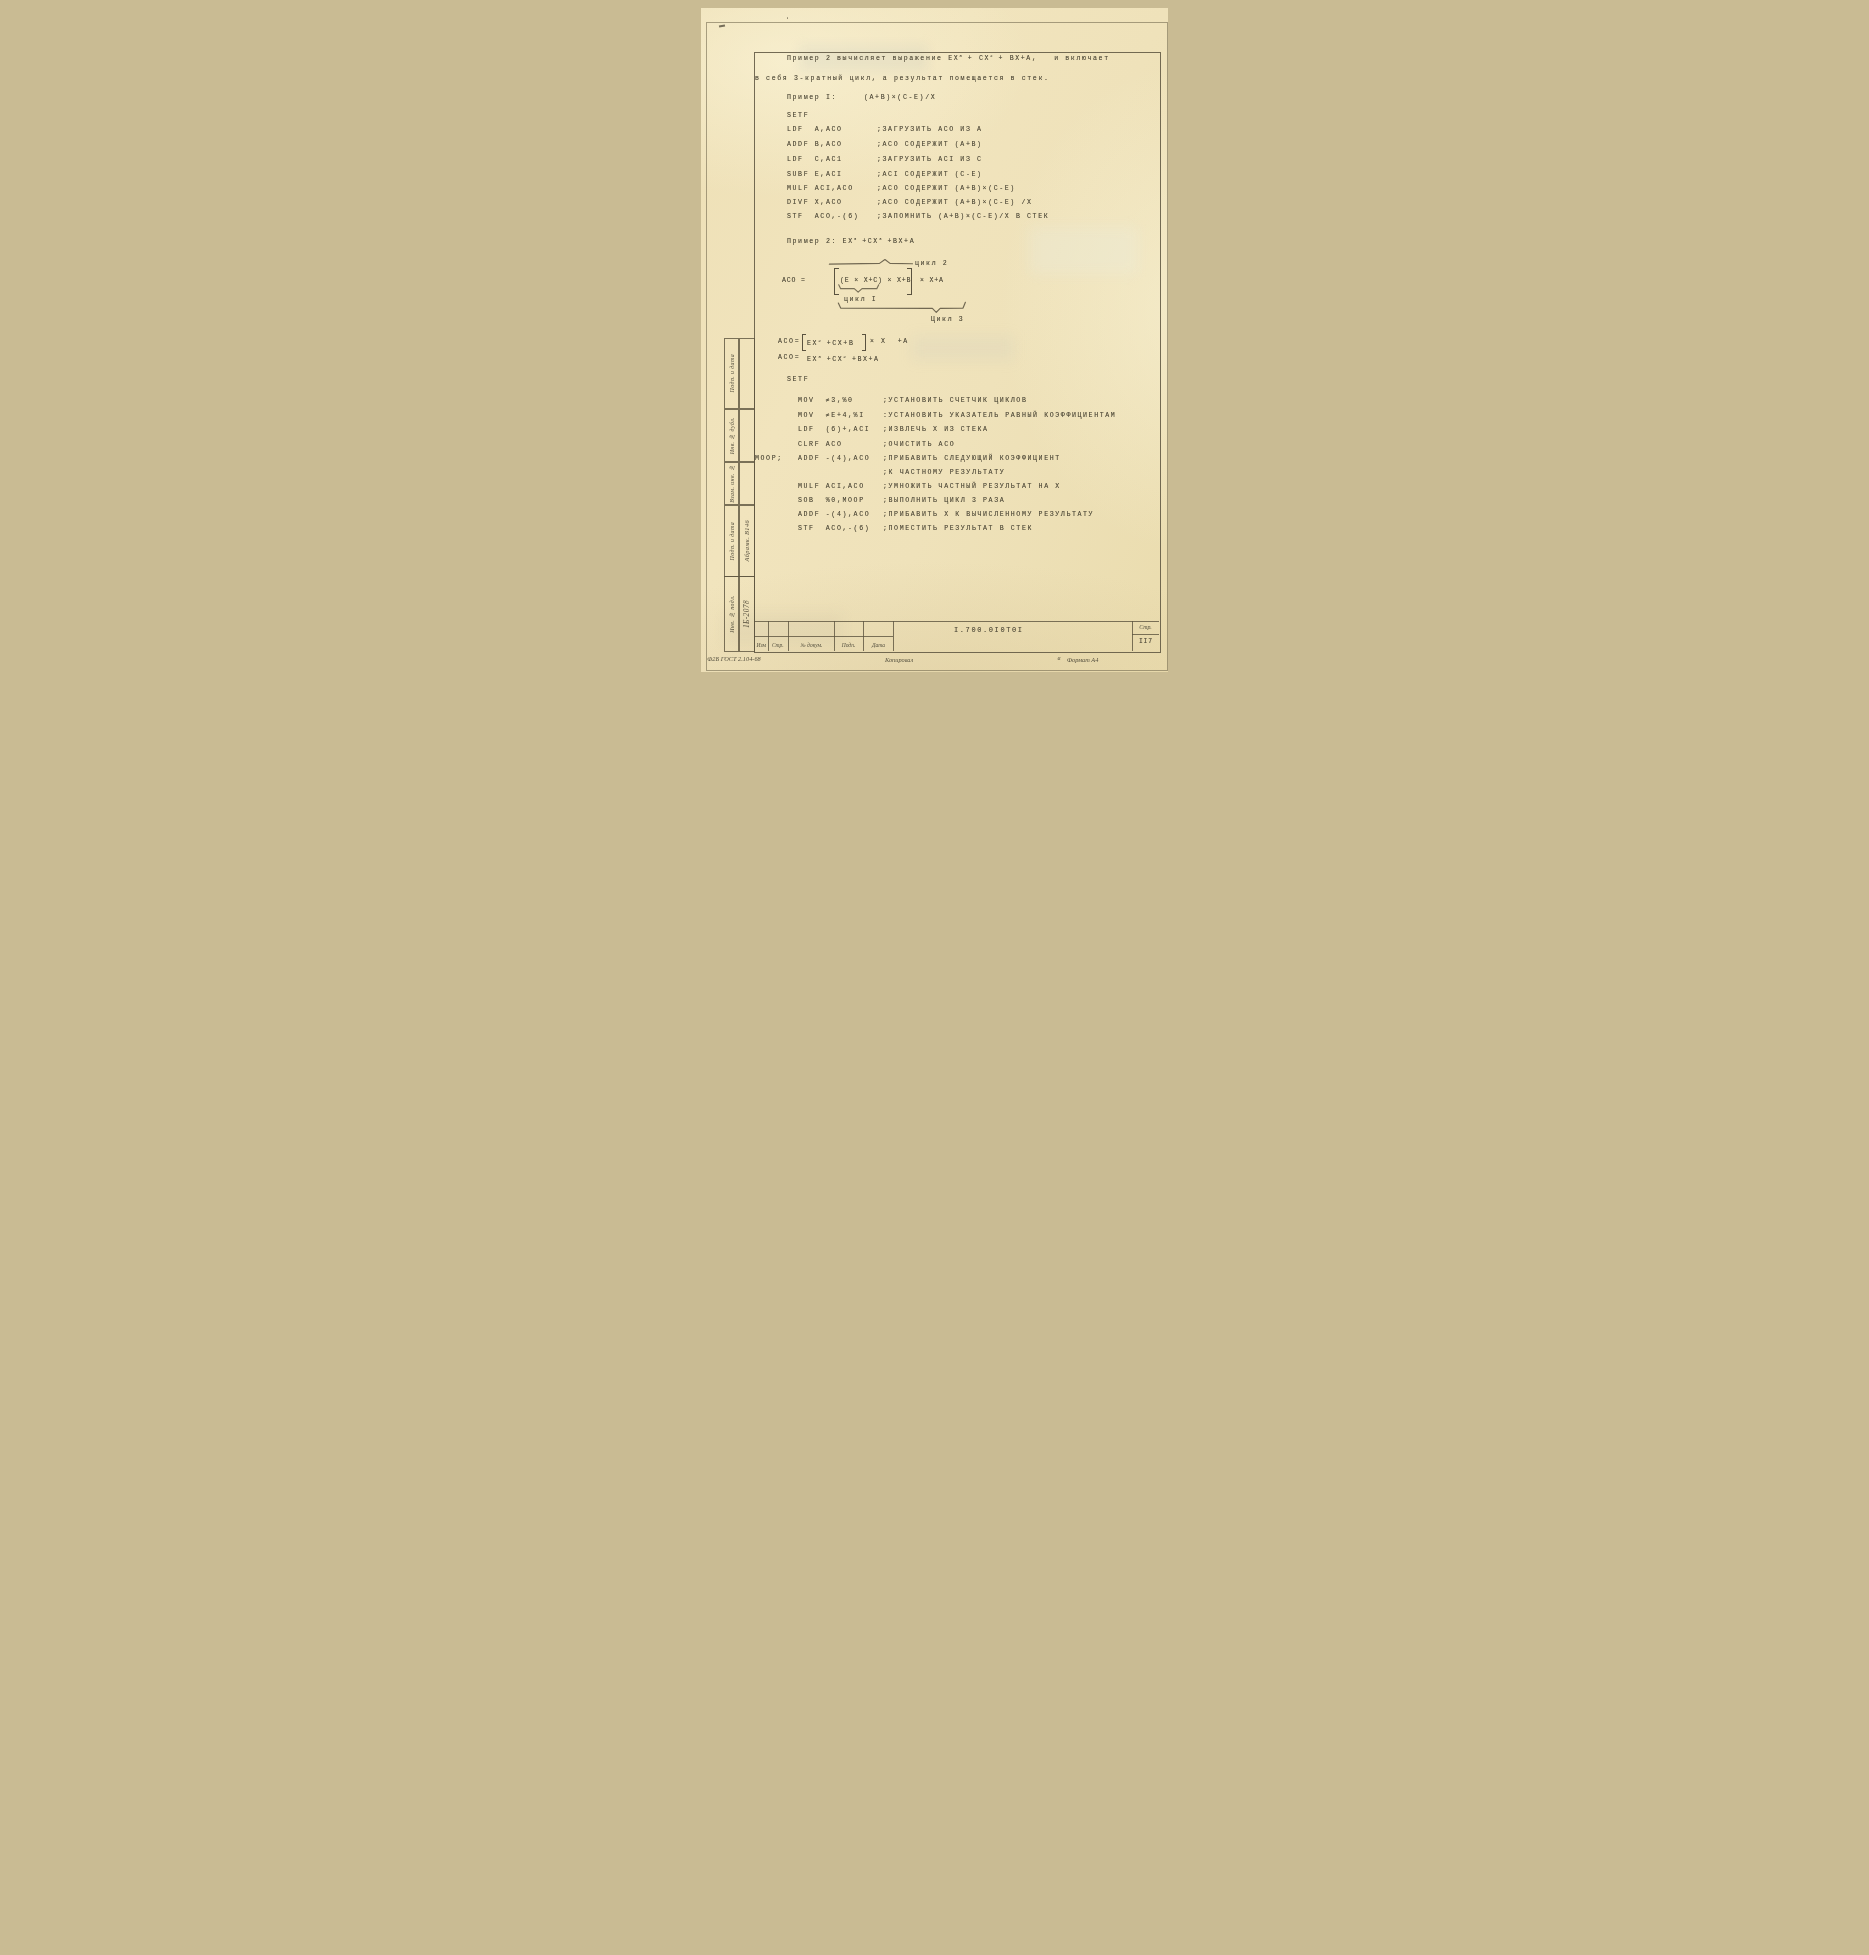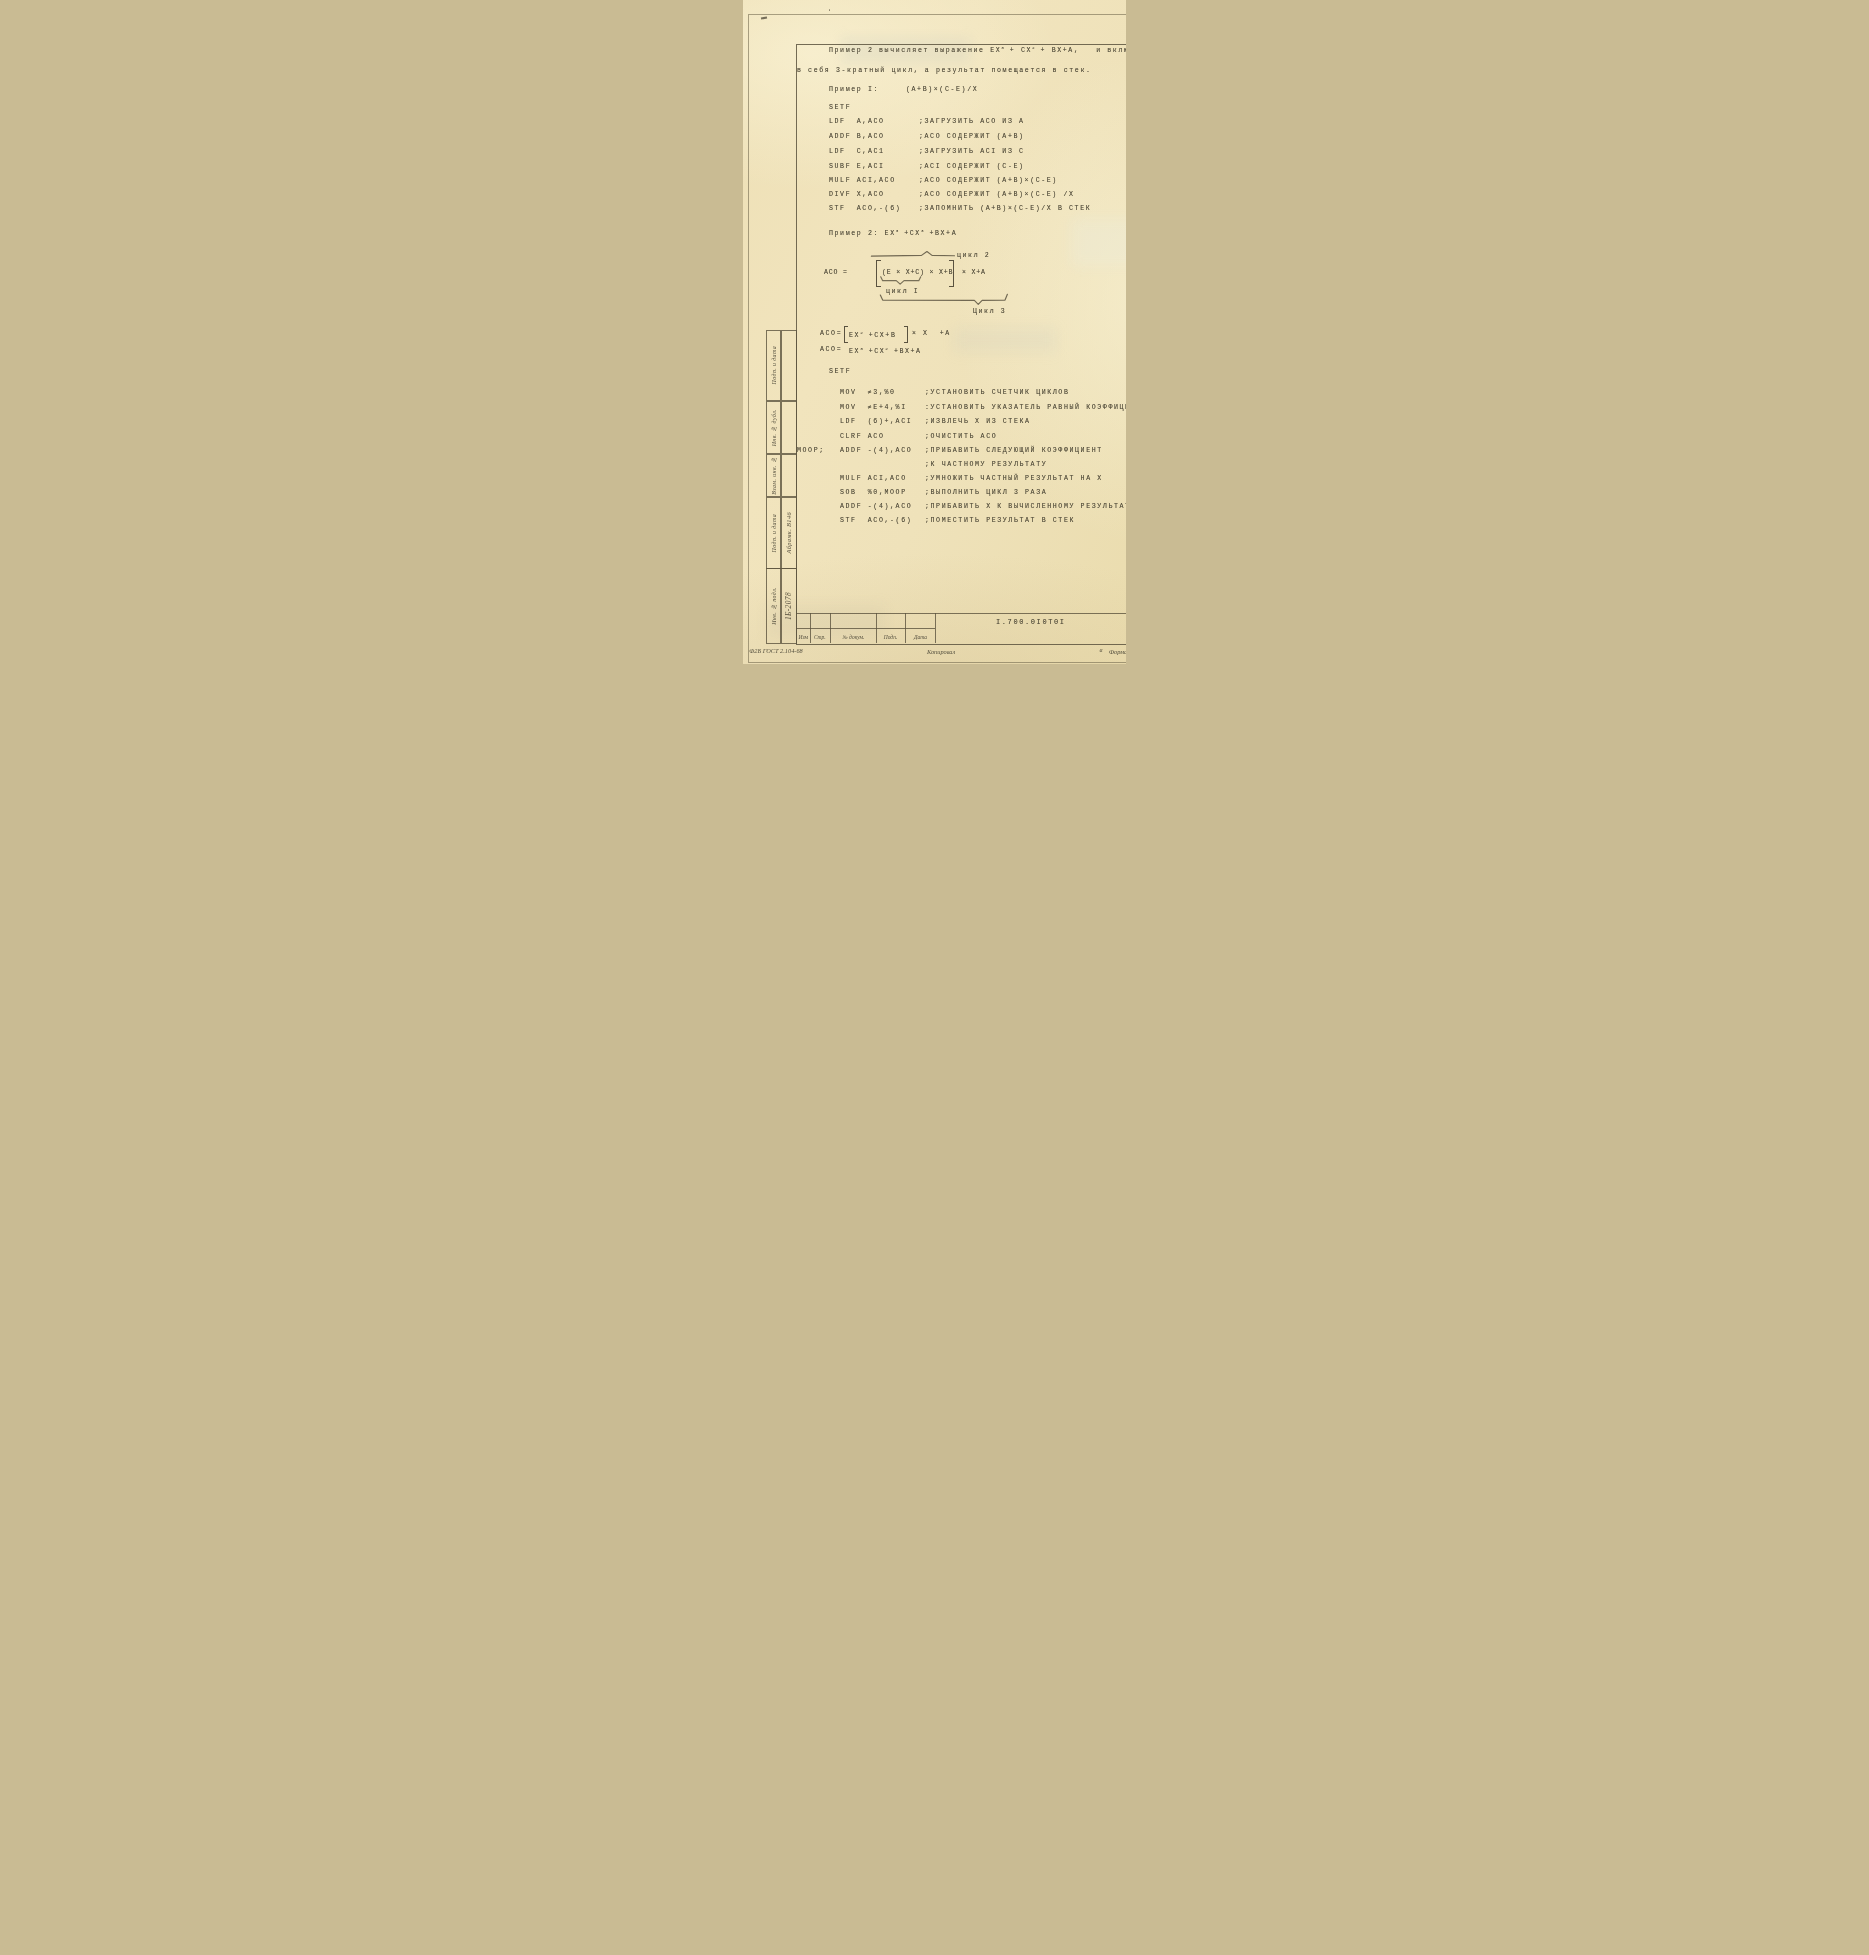--- a/index.html
+++ b/index.html
@@ -1,17 +1,17 @@
 <!DOCTYPE html>
 <html style="font-size:6.3px"><head>
 <meta charset="utf-8">
 <style>
   html,body { margin:0; padding:0; background:#c9bb93; }
   .page {
-    position:relative; width:383px; height:664px; margin:0 auto;
+    position:relative; width:467px; height:664px; margin:8px auto;
     background:
       radial-gradient(ellipse 352px 196px at 18% 8%, rgba(255,250,225,.5), rgba(255,250,225,0) 70%),
       radial-gradient(ellipse 274px 352px at 105% 45%, rgba(250,244,216,.55), rgba(250,244,216,0) 70%),
       radial-gradient(ellipse 547px 196px at 50% 104%, rgba(214,196,150,.45), rgba(214,196,150,0) 70%),
       linear-gradient(115deg, #eee0b6 0%, #f1e4bd 35%, #efe2ba 60%, #eadcae 100%);
     overflow:hidden;
     font-family:"Liberation Mono","DejaVu Sans Mono",monospace;
     color:#56503e;
   }
   .stain { position:absolute; pointer-events:none; }

